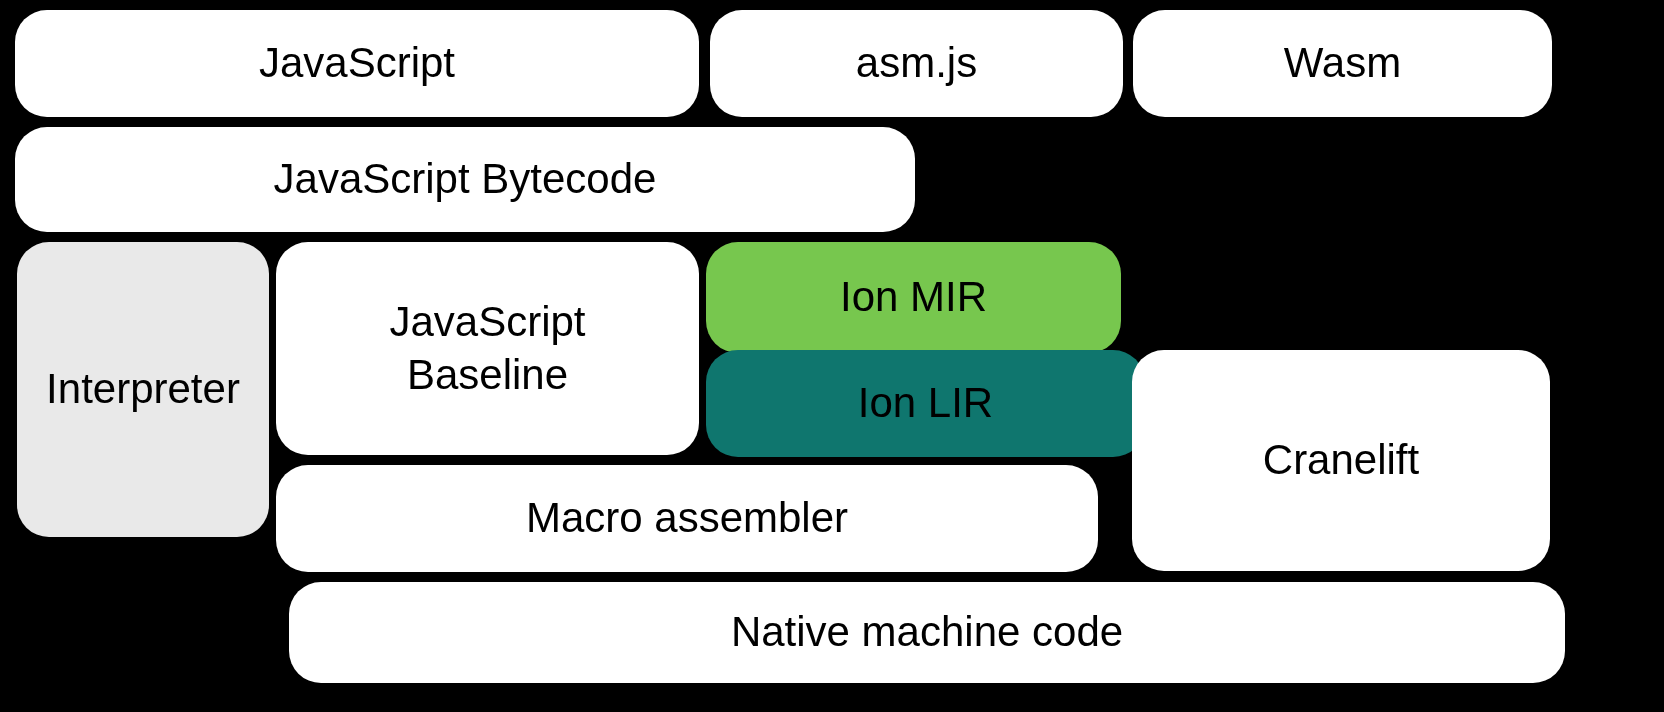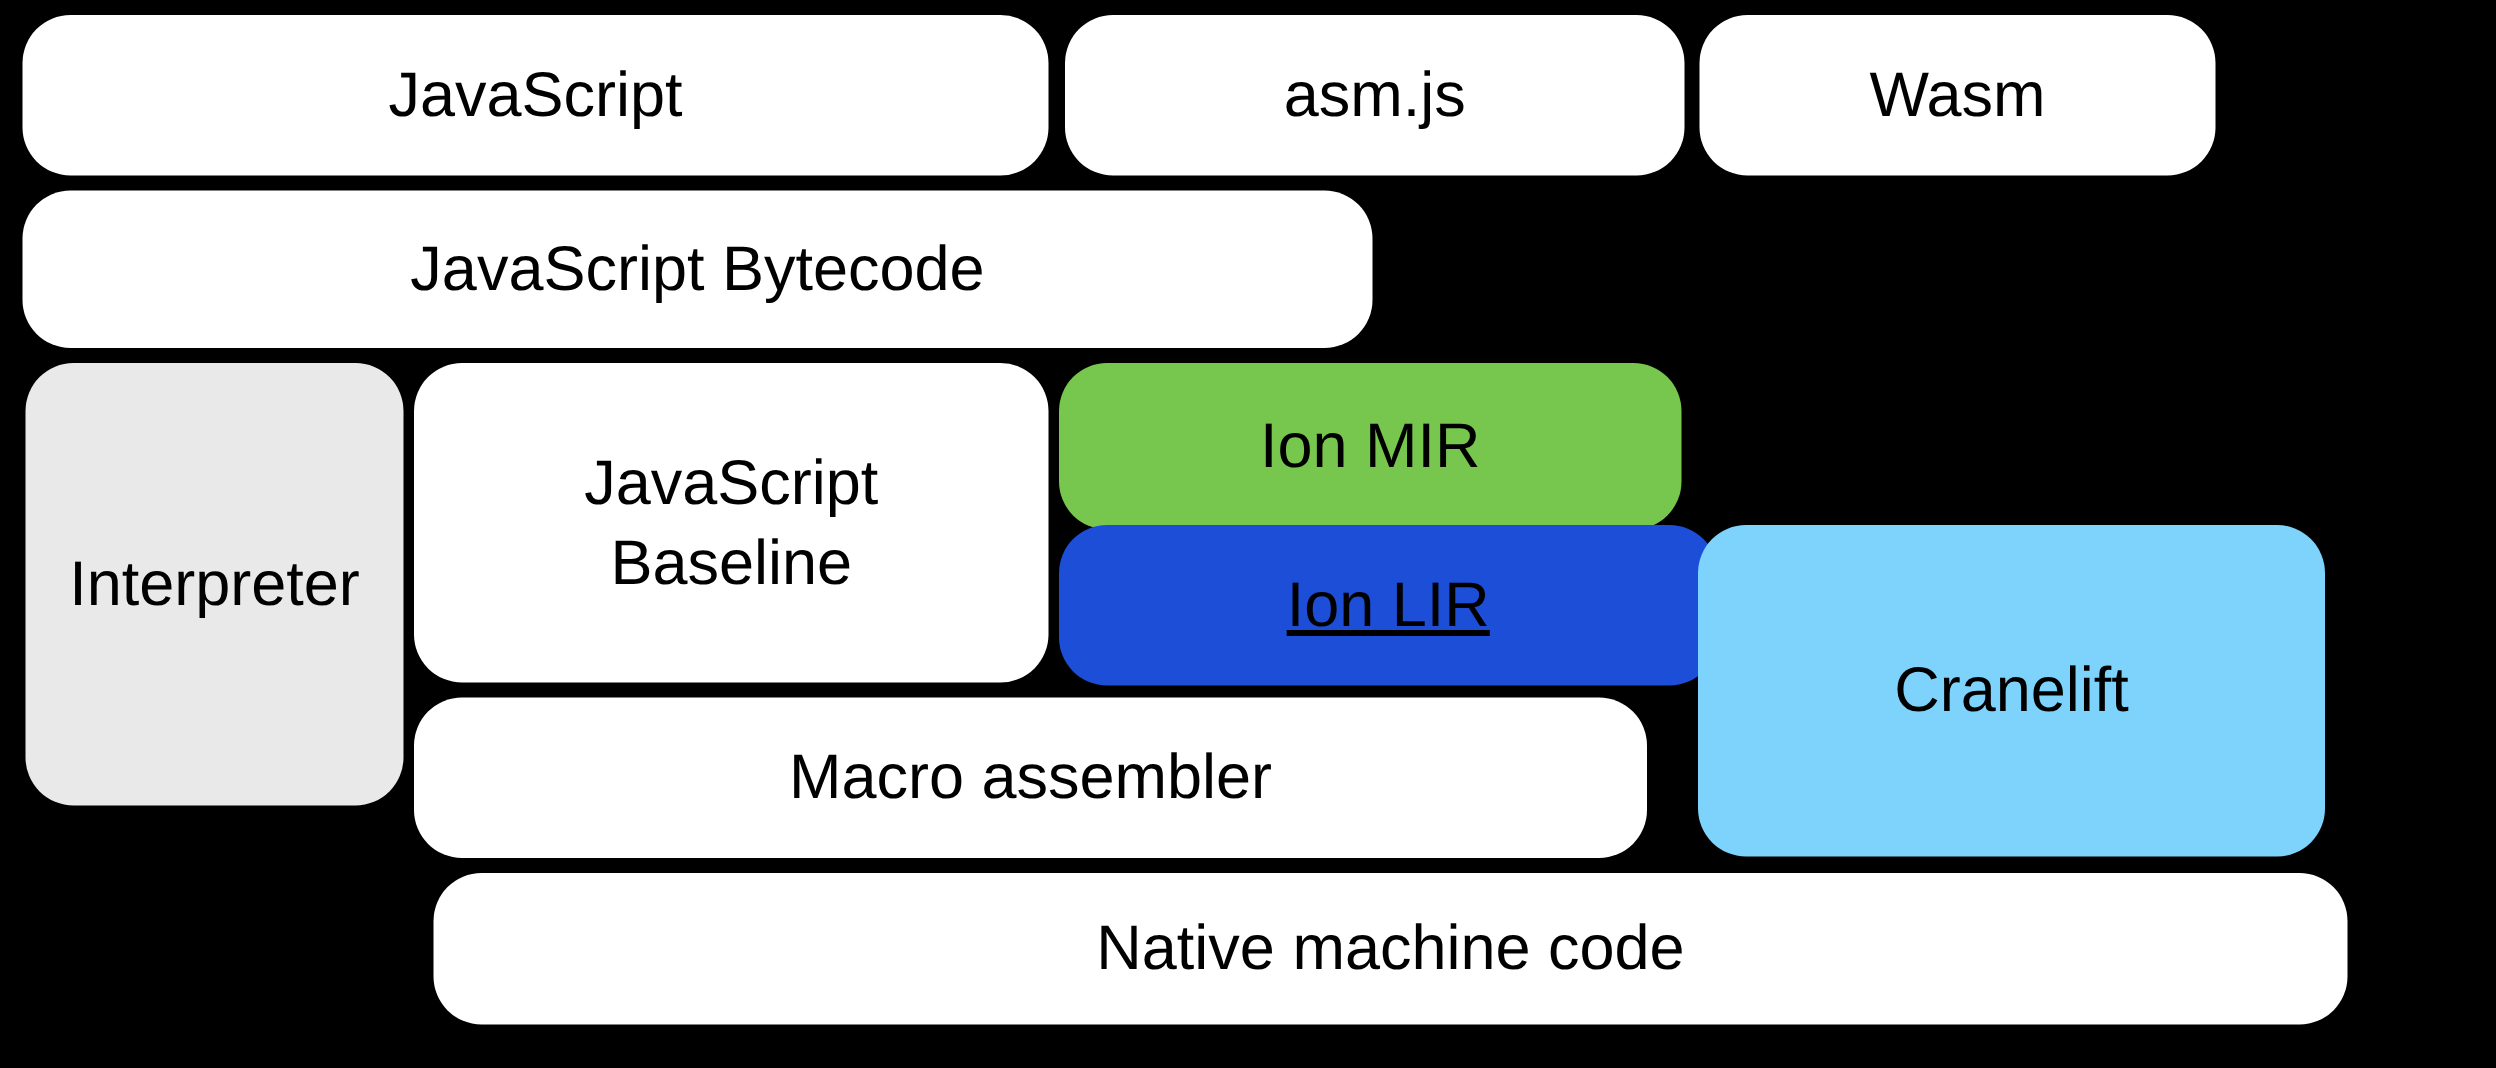--- a/index.html
+++ b/index.html
@@ -23,28 +23,28 @@
     align-items: center;
     justify-content: center;
     text-align: center;
     font-size: 42px;
     line-height: 1.25;
     color: #000000;
     white-space: pre-line;
   }
   .n-js        { left: 15px;   top: 10px;  width: 684px;  height: 107px; }
   .n-asmjs     { left: 710px;  top: 10px;  width: 413px;  height: 107px; }
-  .n-wasm      { left: 1133px; top: 10px;  width: 344px;  height: 107px; }
+  .n-wasm      { left: 1133px; top: 10px;  width: 419px;  height: 107px; }
   .n-bytecode  { left: 15px;   top: 127px; width: 900px;  height: 105px; text-align: right; }
   .n-baldr     { left: 926px;  top: 127px; width: 417px;  height: 105px; }
   .n-interp    { left: 17px;   top: 242px; width: 252px;  height: 295px; background: #e9e9e9; }
   .n-baseline  { left: 276px;  top: 242px; width: 423px;  height: 213px; }
   .n-ionmir    { left: 706px;  top: 242px; width: 415px;  height: 111px;  background: #77c74e; }
-  .n-ionlir    { left: 706px;  top: 350px; width: 439px;  height: 107px; background: #1d4ed8; text-decoration: underline; }
-  .n-cranelift { left: 1132px; top: 350px; width: 418px;  height: 221px; background: #7dd3fc; }
+  .n-ionlir    { left: 706px;  top: 350px; width: 439px;  height: 107px; background: #0f766e; }
+  .n-cranelift { left: 1132px; top: 350px; width: 418px;  height: 221px; background: #ffffff; }
   .n-macro     { left: 276px;  top: 465px; width: 822px;  height: 107px; }
   .n-native    { left: 276px;  top: 582px; width: 1276px; height: 101px; margin-left: 13px; }
 </style>
 </head>
 <body>
 
 <div id="canvas">
   <div class="node n-js">JavaScript</div>
   <div class="node n-asmjs">asm.js</div>
   <div class="node n-wasm">Wasm</div>

